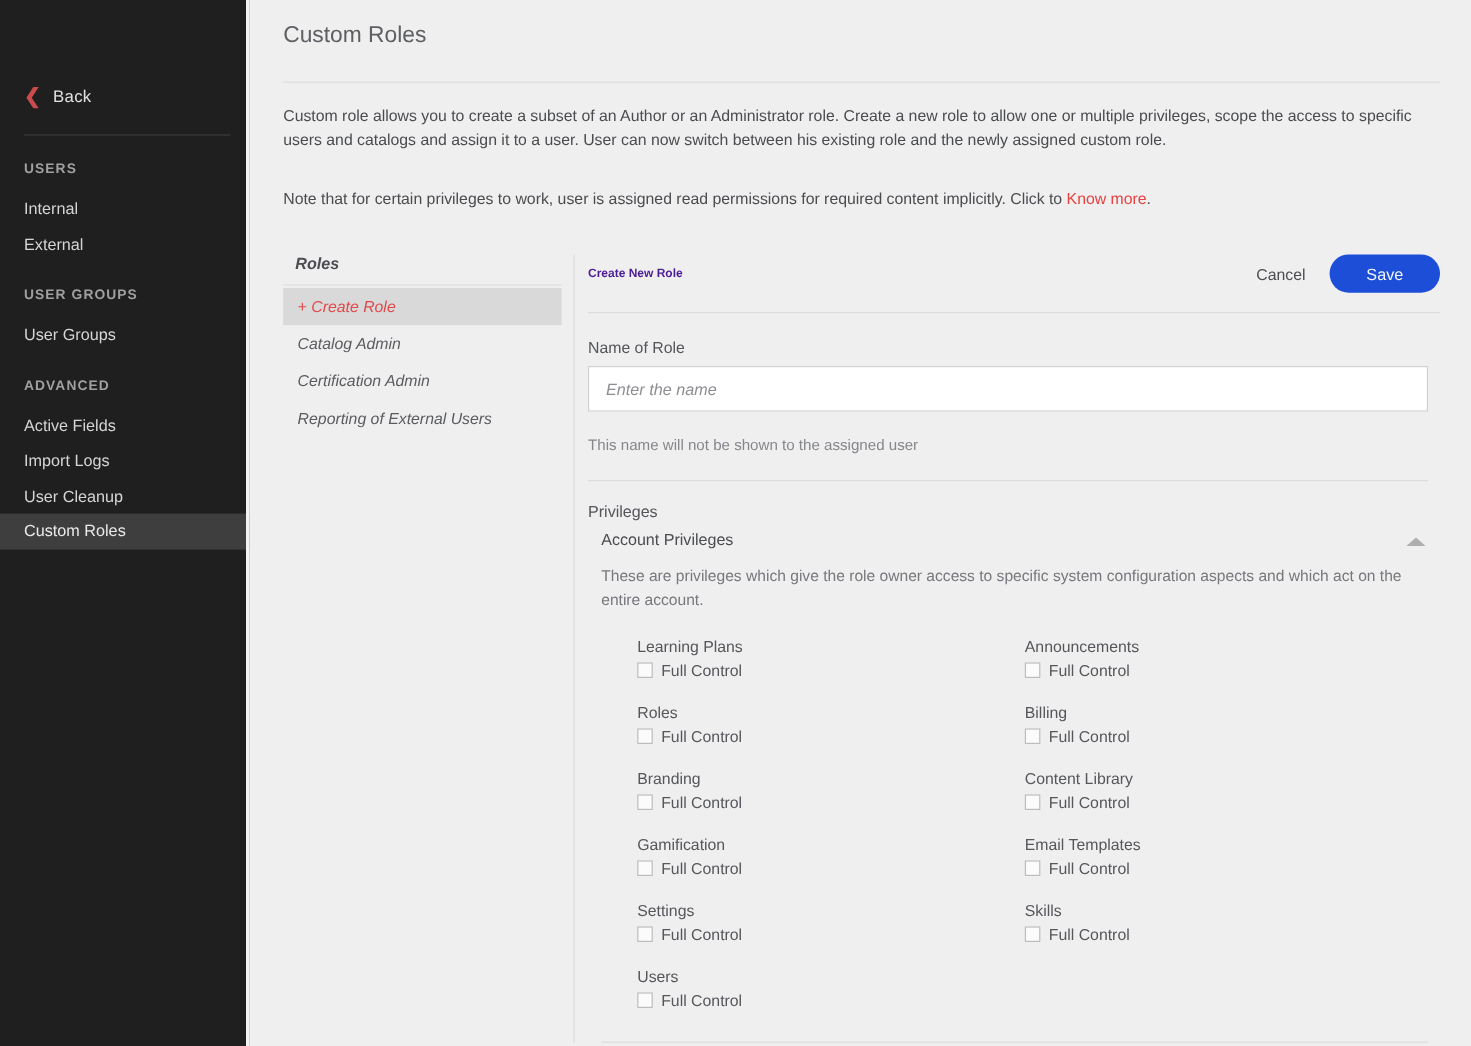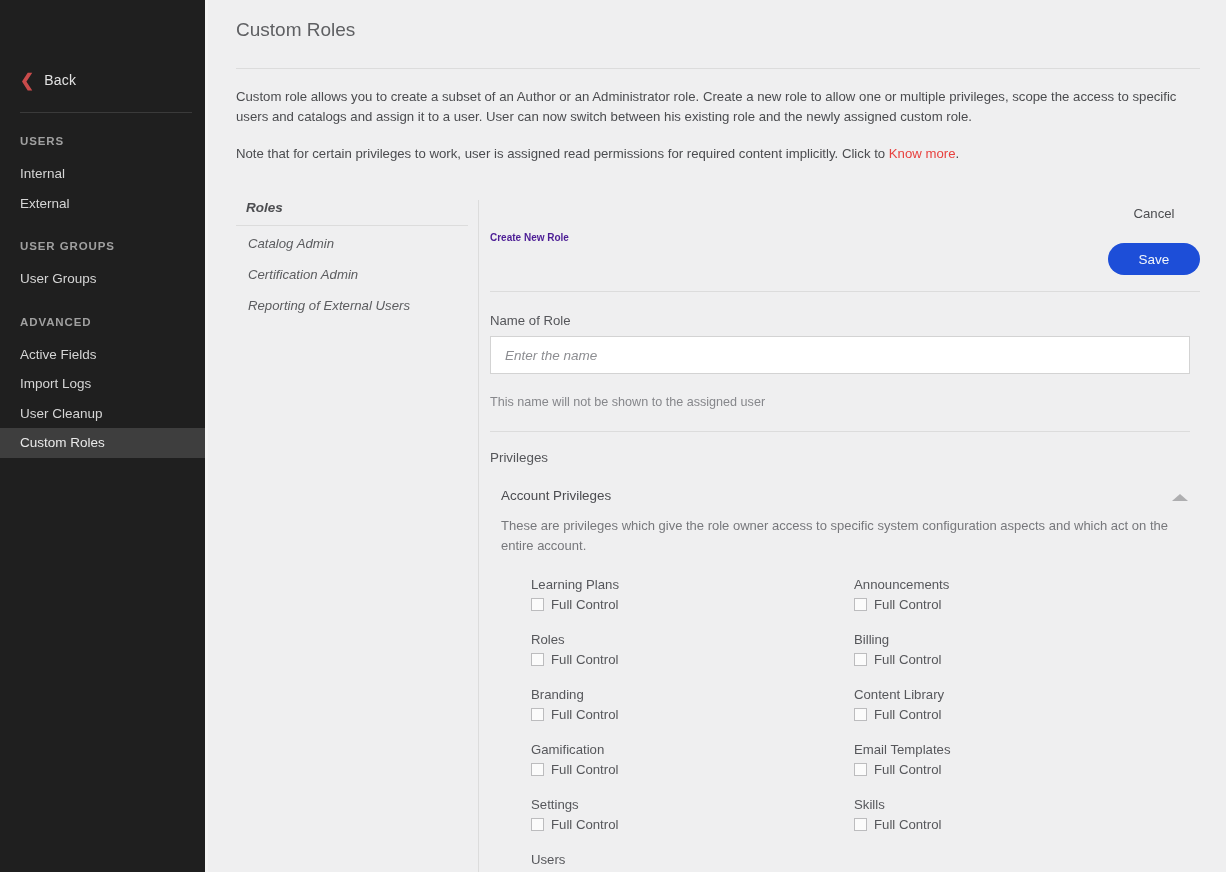--- a/index.html
+++ b/index.html
@@ -99,21 +99,21 @@
     background: #dcdcdc;
     margin-top: 27px;
   }
   .intro {
     font-size: 13.2px;
     color: #4b4c4f;
     line-height: 1.55;
     margin-top: 18px;
     max-width: 965px;
   }
-  .intro.second { margin-top: 16px; }
+  .intro.second { margin-top: 28px; }
   .link-red {
     color: #e8413f;
     text-decoration: none;
     cursor: pointer;
   }
 
   
   .columns {
     display: flex;
     margin-top: 36px;
@@ -167,21 +167,20 @@
   }
   .form-title {
     font-size: 10px;
     font-weight: bold;
     color: #4c1d95;
   }
   .form-actions {
     display: flex;
     align-items: center;
     gap: 16px;
-    flex-direction: column;
   }
   .btn-cancel {
     background: none;
     border: none;
     font-family: "Liberation Sans", sans-serif;
     font-size: 13.2px;
     color: #4c4d50;
     cursor: pointer;
     padding: 6px 4px;
   }
@@ -235,21 +234,21 @@
     width: 700px;
   }
 
   .privileges-label {
     font-size: 13.4px;
     color: #55565a;
     margin-top: 18px;
   }
 
   .accordion {
-    margin-top: 23px;
+    margin-top: 8px;
     padding-left: 11px;
   }
   .accordion-head {
     display: flex;
     align-items: flex-start;
     justify-content: space-between;
     width: 689px;
     cursor: pointer;
   }
   .accordion-title {
@@ -350,20 +349,21 @@
     <div class="title-rule"></div>
 
     <p class="intro">Custom role allows you to create a subset of an Author or an Administrator role. Create a new role to allow one or multiple privileges, scope the access to specific users and catalogs and assign it to a user. User can now switch between his existing role and the newly assigned custom role.</p>
     <p class="intro second"><span>Note that for certain privileges to work, user is assigned read permissions for required content implicitly. Click to </span><a class="link-red" href="#">Know more</a><span>.</span></p>
 
     <div class="columns">
 
       <section class="roles-col">
         <div class="roles-title">Roles</div>
         <div class="roles-divider"></div>
+        <div class="role-item create">+ Create Role</div>
         <div class="role-item">Catalog Admin</div>
         <div class="role-item">Certification Admin</div>
         <div class="role-item">Reporting of External Users</div>
       </section>
 
       <div class="vdivider"></div>
 
       <section class="form-col">
         <div class="form-head">
           <div class="form-title">Create New Role</div>

